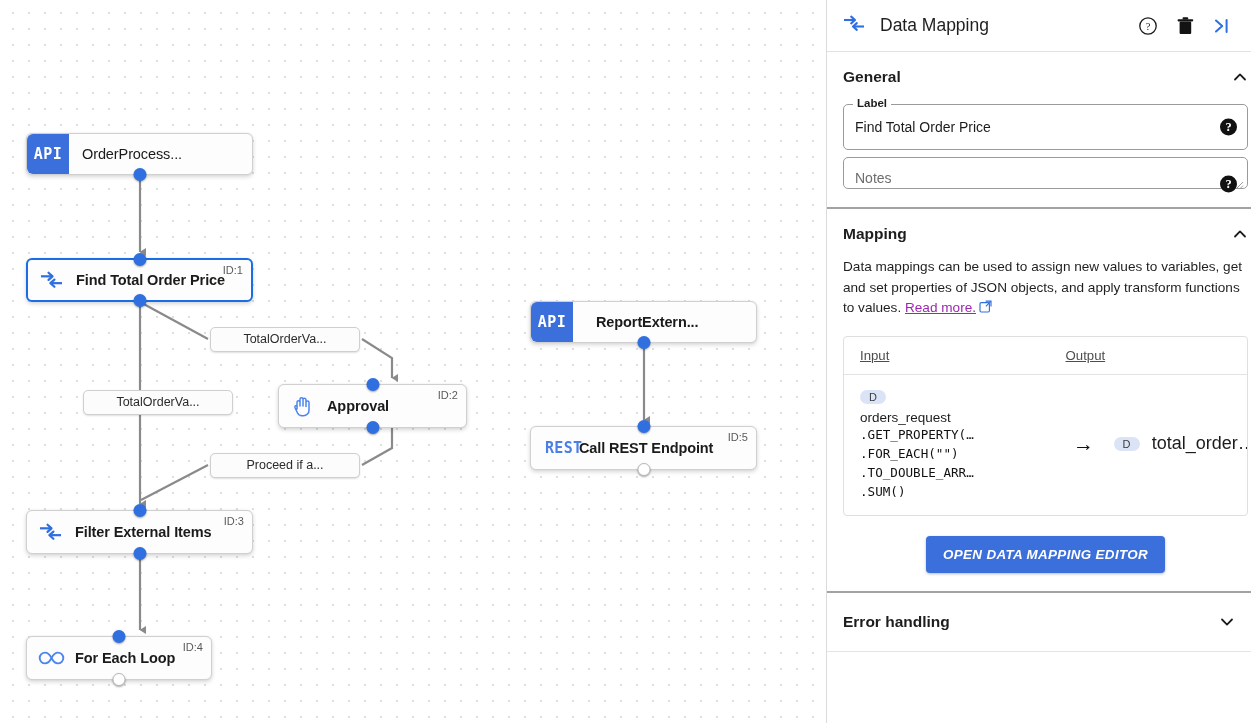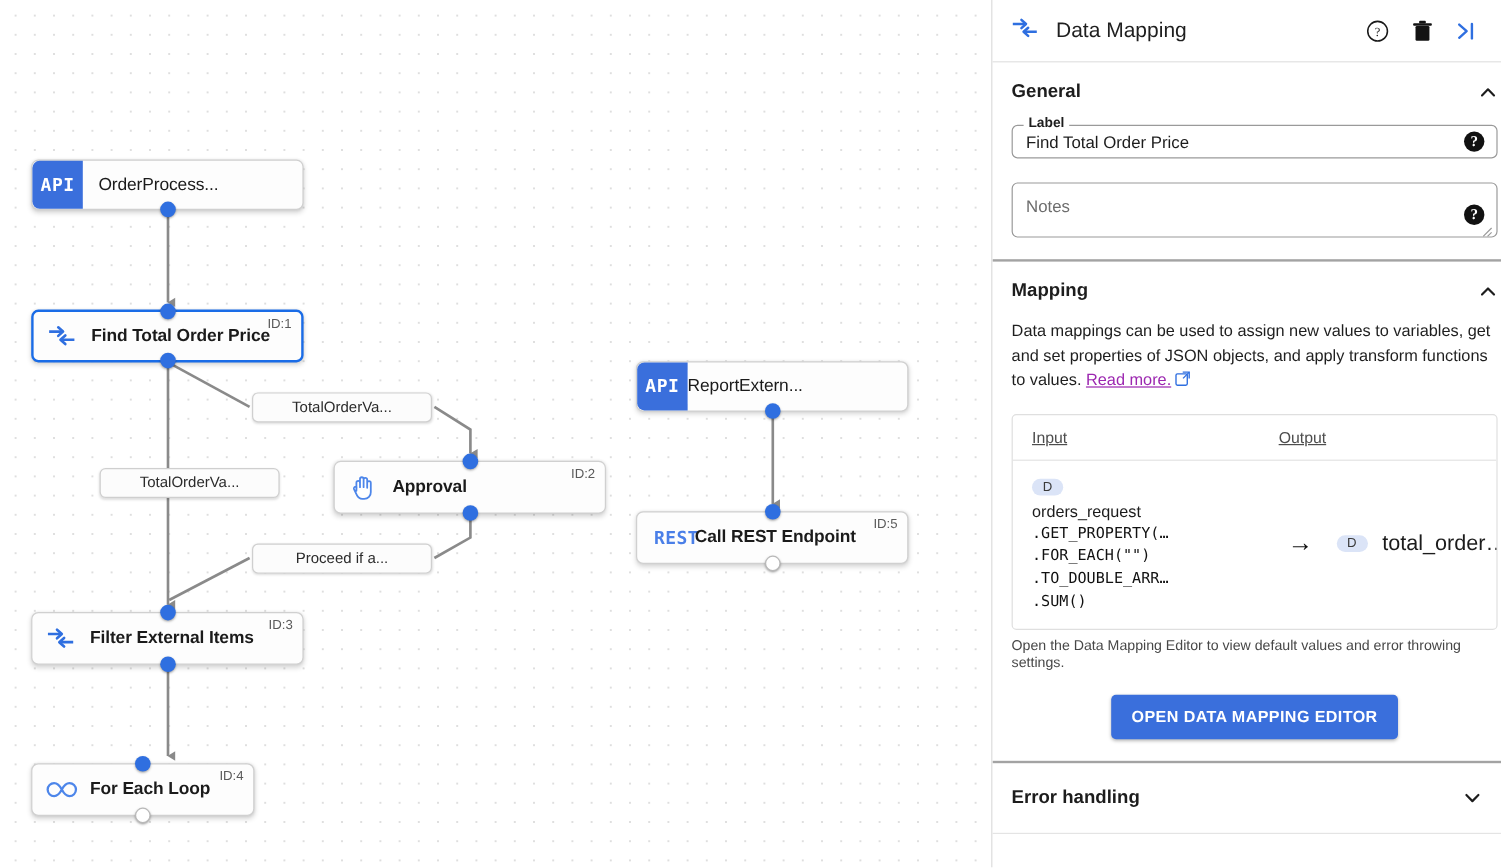--- a/index.html
+++ b/index.html
@@ -94,31 +94,31 @@
   .hdr-btn { width: 30px; height: 30px; display:flex; align-items:center; justify-content:center; margin-left: 7px; cursor:pointer; }
 
   .section { padding: 16px 3px 18px 16px; border-bottom: 2px solid #a3a3a3; }
   .section-head { display:flex; align-items:center; justify-content:space-between; cursor:pointer; }
   .section-title { font-size: 15.5px; font-weight: bold; color: #1d1d1d; }
   .chev { width: 16px; height: 16px; }
 
   .field {
     position: relative; margin-top: 18px;
     border: 1px solid #9a9a9a; border-radius: 5px;
-    height: 28px; display:flex; align-items:center; padding: 0 38px 0 11px;
+    height: 46px; display:flex; align-items:center; padding: 0 38px 0 11px;
   }
   .field-legend {
     position:absolute; top:-8px; left: 9px; background:#fff; padding: 0 4px;
     font-size: 11.5px; font-weight: bold; color:#1d1d1d;
   }
   .field-value { font-size: 14px; color:#1c1c1c; }
   .field-ph { font-size: 14px; color:#6d6d6d; }
   .notes-box {
-    position:relative; margin-top: 20px; border:1px solid #9a9a9a; border-radius:5px;
-    height: 46px; padding: 11px 38px 0 11px;
+    position:relative; margin-top: 7px; border:1px solid #9a9a9a; border-radius:5px;
+    height: 32px; padding: 11px 38px 0 11px;
   }
   .help-dot {
     position:absolute; right: 10px; top: 50%; transform: translateY(-50%);
     width: 17px; height: 17px; border-radius:50%; background:#111;
     color:#fff; font-size: 12.5px; font-weight:bold; line-height:17px; text-align:center;
     font-family:"Liberation Serif", serif; cursor:pointer;
   }
   .notes-box .help-dot { top: 26px; }
   .resize-grip { position:absolute; right:3px; bottom:2px; width:10px; height:10px; cursor:nwse-resize; }
 
@@ -143,20 +143,21 @@
   .map-arrow { flex: 0 0 60px; text-align:center; font-size: 21px; color:#111; }
   .map-out { flex: 1; display:flex; align-items:center; gap: 12px; }
   .out-name { font-size: 18px; color:#1c1c1c; }
   .map-note { font-size: 11.8px; color:#474747; margin-top: 6px; }
   .cta-wrap { text-align:center; margin-top: 20px; }
   .cta {
     display:inline-block; background:#3a6fdc; color:#fff; border:none;
     border-radius:4px; padding: 11px 17px; font-size: 13.4px; font-weight: bold;
     letter-spacing:.35px; cursor:pointer; box-shadow: 0 1px 3px rgba(0,0,0,0.28);
     font-family:"Liberation Sans", sans-serif;
+    font-style:italic;
   }
   .collapsed-section { padding: 20px 16px; border-bottom:1px solid #e4e4e4; }
 </style>
 </head>
 <body>
 
 <div id="app">
 
   <div id="canvas">
 
@@ -201,21 +202,21 @@
                 <path d="M21,12.5 L11,12.5" stroke="#2f6fe0" stroke-width="2.1" fill="none"></path>
                 <path d="M13.8,9.1 L10,12.5 L13.8,15.9" stroke="#2f6fe0" stroke-width="2.1" fill="none" stroke-linecap="round" stroke-linejoin="round"></path>
               </svg>
             </div>
             <div class="node-title">Find Total Order Price</div>
             <div class="node-id">ID:1</div>
           </div>
           <div class="port top "></div>
           <div class="port bottom "></div>
         </div>
-        <div class="node" style="left: 278px; top: 384px; width: 227px; height: 44px;">
+        <div class="node" style="left: 278px; top: 384px; width: 189px; height: 44px;">
           <div class="node-body">
             <div class="icon-slot">
               <svg width="22" height="23" viewBox="0 0 22 23">
                 <path d="M5,14 L5,7.2 a1.5,1.5 0 0 1 3,0 L8,11 L8,4.2 a1.5,1.5 0 0 1 3,0 L11,11 L11,4.8 a1.5,1.5 0 0 1 3,0 L14,11.5 L14,7.5 a1.5,1.5 0 0 1 3,0 L17,15 a5.5,5.5 0 0 1 -5.5,5.8 L10,20.8 a5.3,5.3 0 0 1 -4.6,-3.1 L3,12.6 a1.45,1.45 0 0 1 2.1,-1.8 Z" fill="#ffffff" stroke="#4d86ea" stroke-width="1.5" stroke-linejoin="round"></path>
               </svg>
             </div>
             <div class="node-title">Approval</div>
             <div class="node-id">ID:2</div>
           </div>
           <div class="port top "></div>
@@ -246,21 +247,21 @@
             </div>
             <div class="node-title">For Each Loop</div>
             <div class="node-id">ID:4</div>
           </div>
           <div class="port top "></div>
           <div class="port bottom hollow"></div>
         </div>
         <div class="node" style="left: 530px; top: 301px; width: 227px; height: 42px;">
           <div class="node-body">
             <div class="api-badge">API</div>
-            <div class="node-title" style="font-weight:normal;margin-left:0">ReportExtern...</div>
+            <div class="node-title" style="font-weight:bold;margin-left:23px">ReportExtern...</div>
           </div>
           <div class="port bottom "></div>
         </div>
         <div class="node" style="left: 530px; top: 426px; width: 227px; height: 44px;">
           <div class="node-body">
             <div class="rest-badge">REST</div>
             <div class="node-title">Call REST Endpoint</div>
             <div class="node-id">ID:5</div>
           </div>
           <div class="port top "></div>
@@ -371,21 +372,20 @@
             <div class="expr">.SUM()</div>
           </div>
           <div class="map-arrow">→</div>
           <div class="map-out">
             <span class="chip">D</span>
             <span class="out-name">total_order…</span>
           </div>
         </div>
       </div>
 
-      <div class="map-note">Open the Data Mapping Editor to view default values and error throwing settings.</div>
 
       <div class="cta-wrap">
         <button class="cta">OPEN DATA MAPPING EDITOR</button>
       </div>
     </div>
 
     <div class="collapsed-section">
       <div class="section-head">
         <span class="section-title">Error handling</span>
         <span class="chev">

